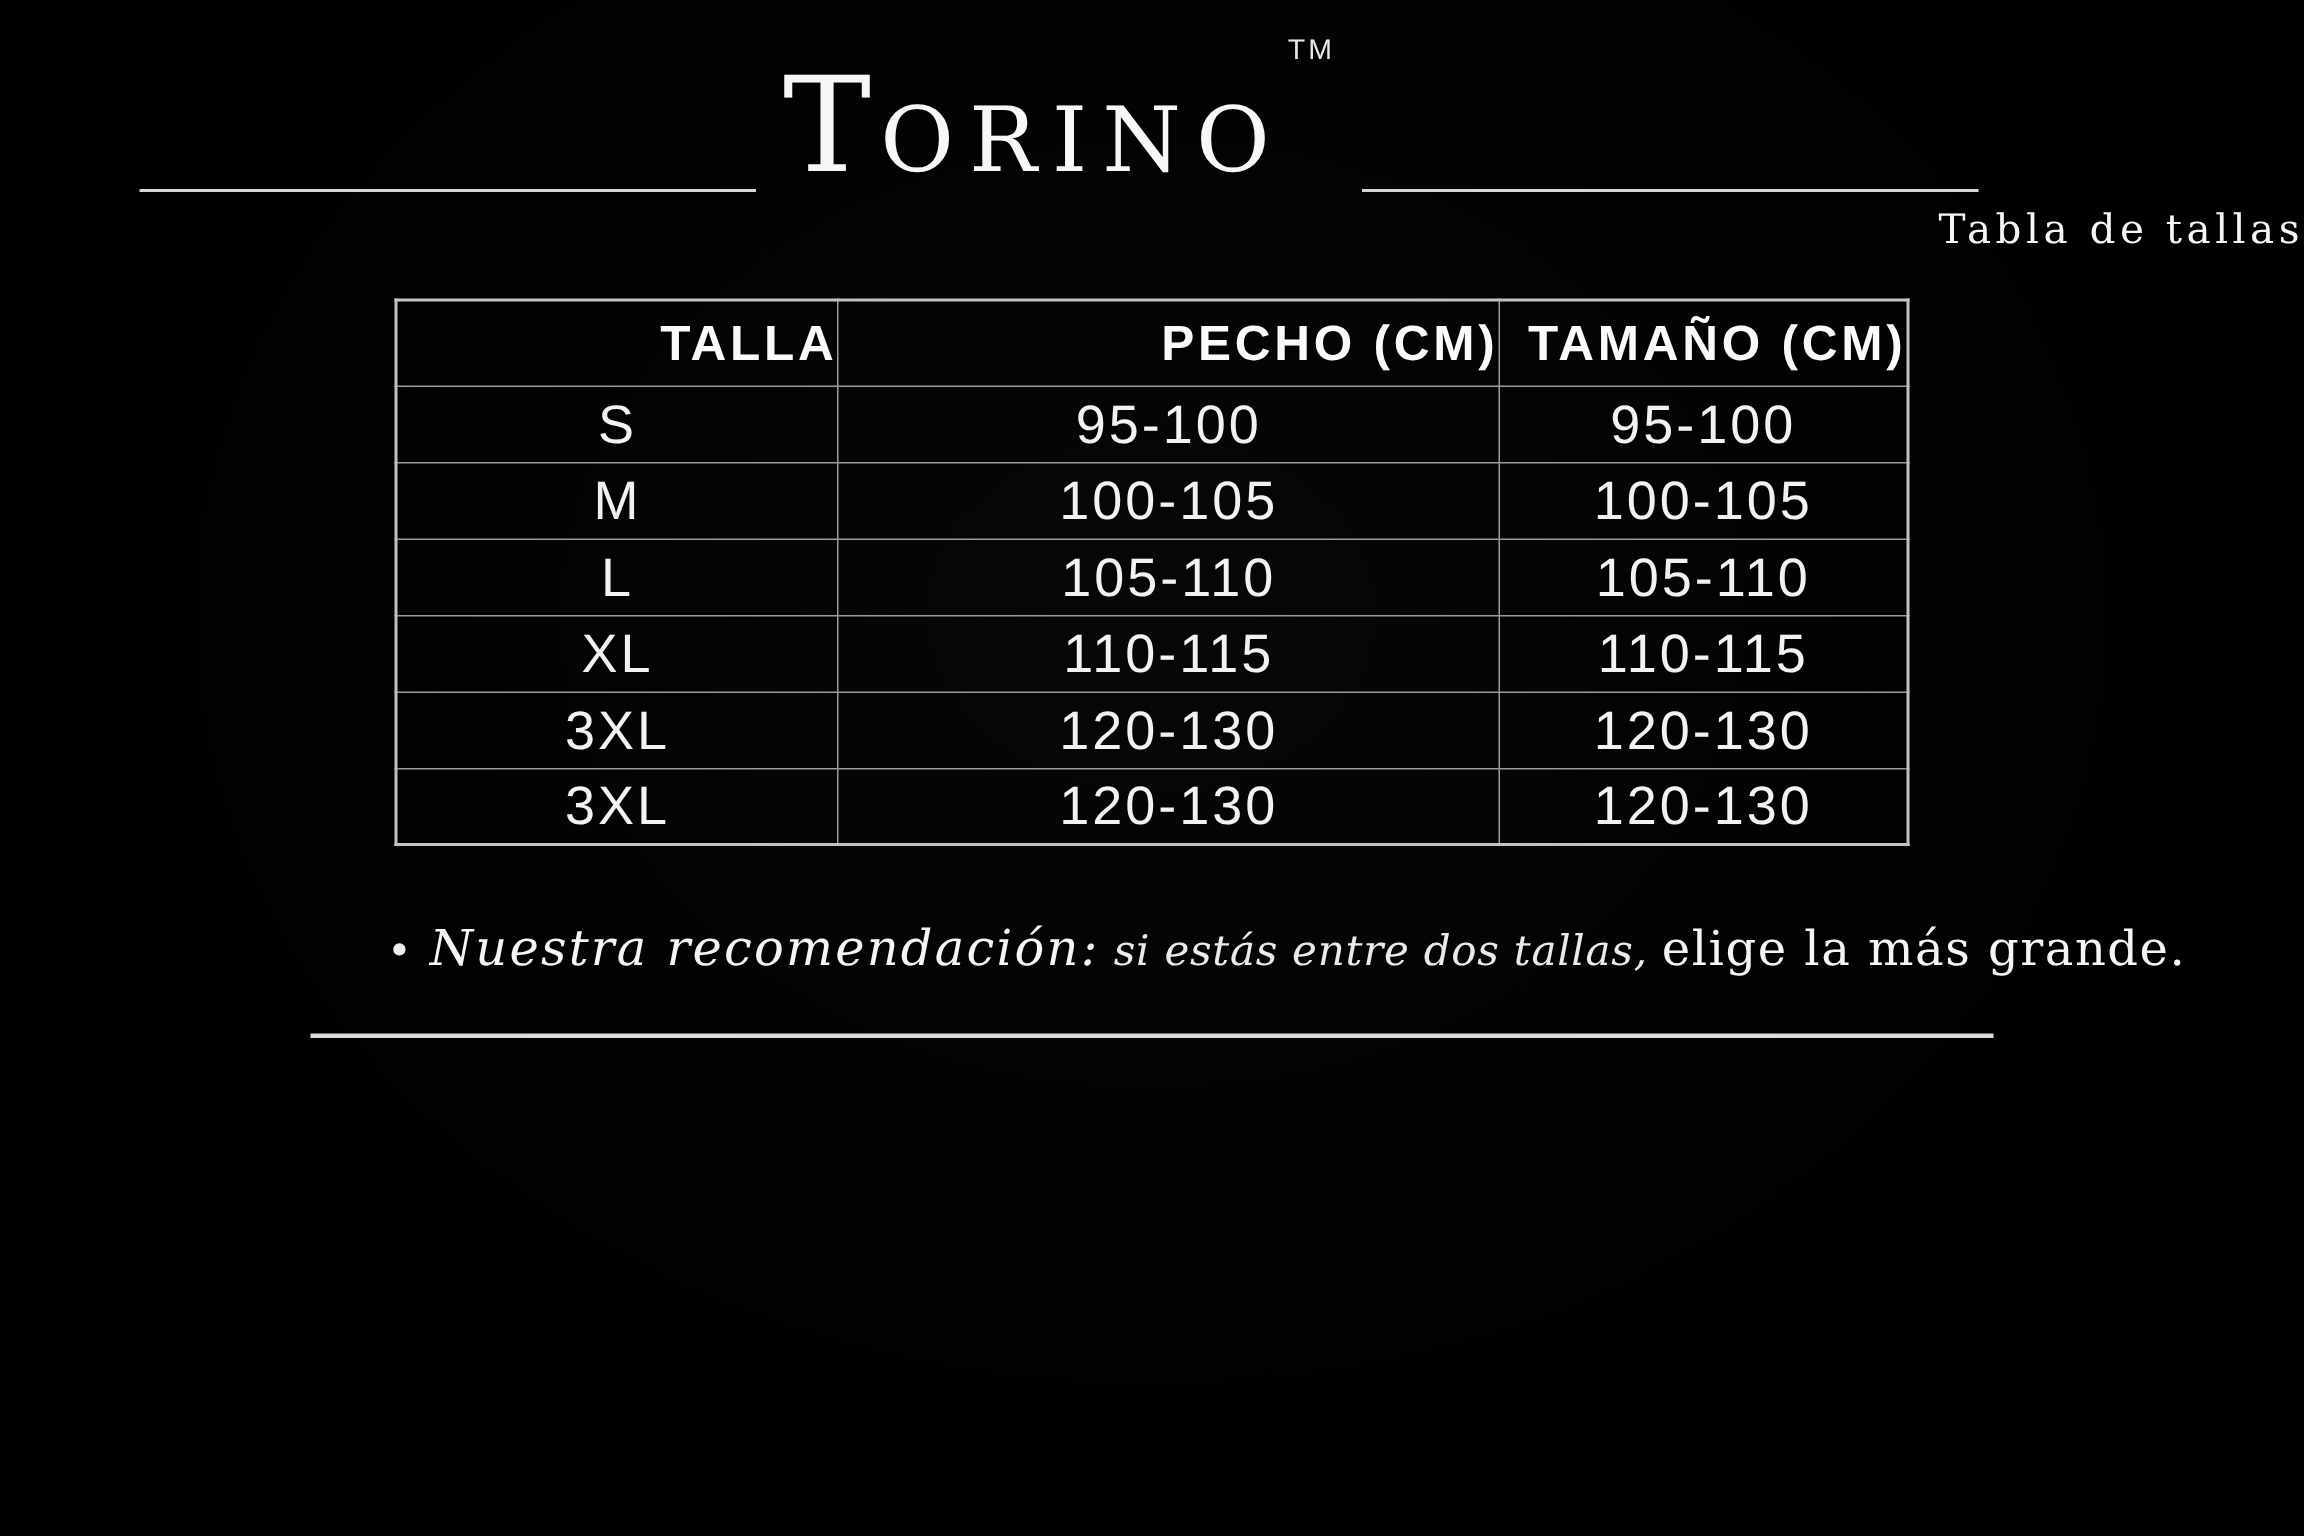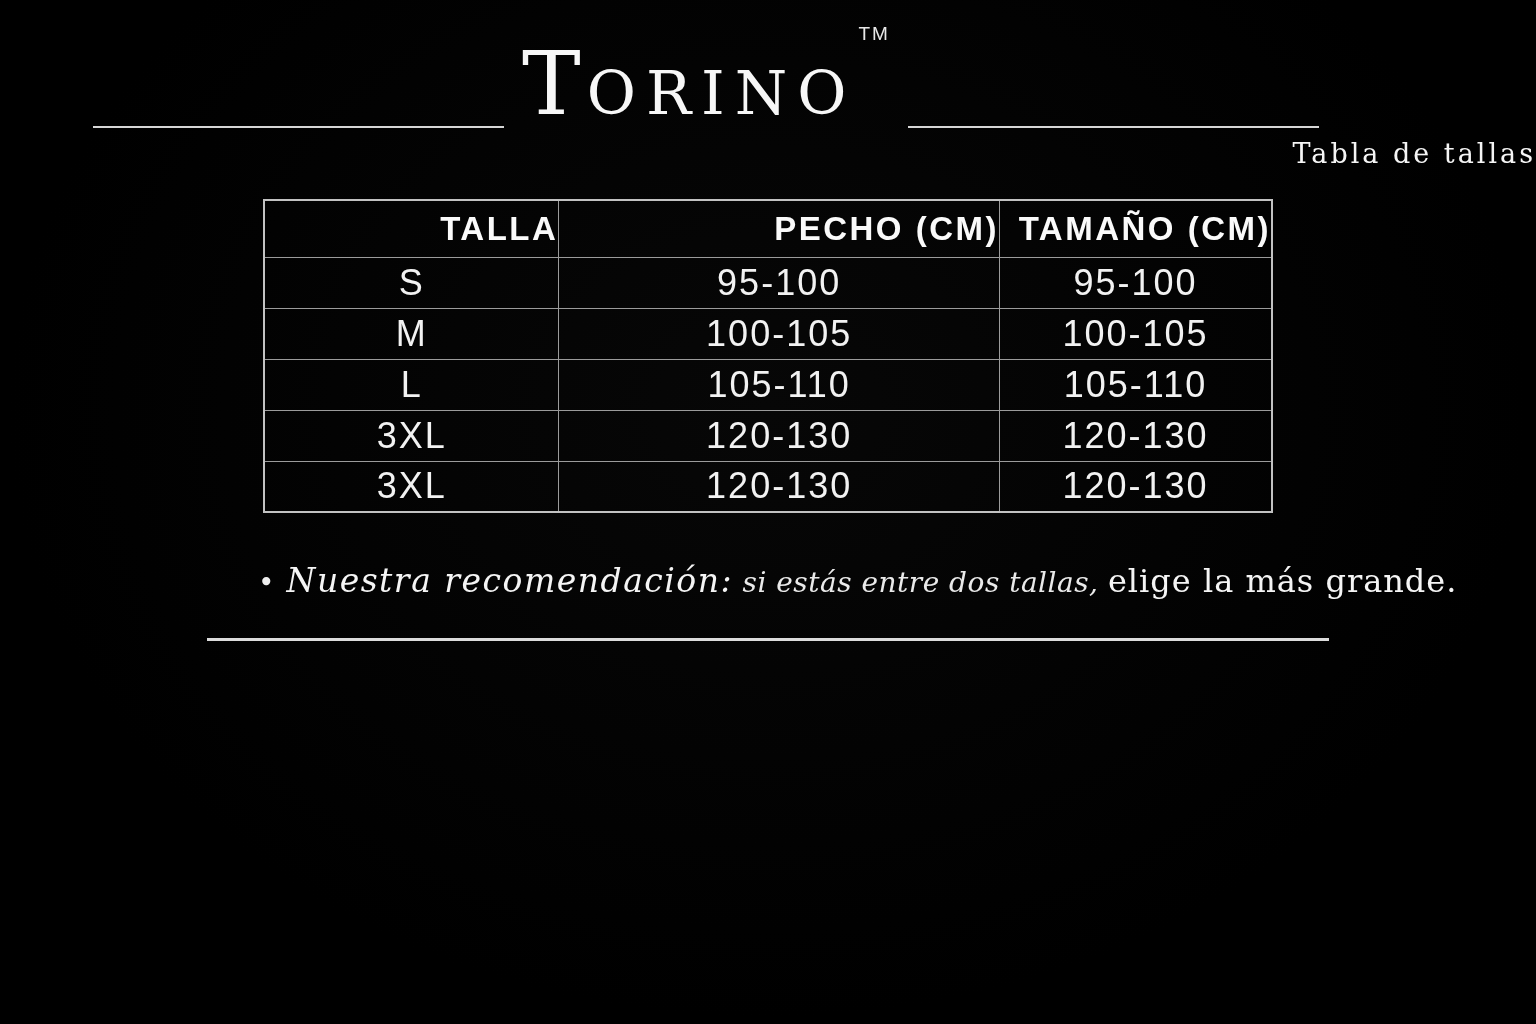--- a/index.html
+++ b/index.html
@@ -172,20 +172,25 @@
         <td>M</td>
         <td>100-105</td>
         <td>100-105</td>
       </tr>
       <tr>
         <td>L</td>
         <td>105-110</td>
         <td>105-110</td>
       </tr>
       <tr>
+        <td>XL</td>
+        <td>110-115</td>
+        <td>110-115</td>
+      </tr>
+      <tr>
         <td>3XL</td>
         <td>120-130</td>
         <td>120-130</td>
       </tr>
       <tr>
         <td>3XL</td>
         <td>120-130</td>
         <td>120-130</td>
       </tr>
     </tbody>

